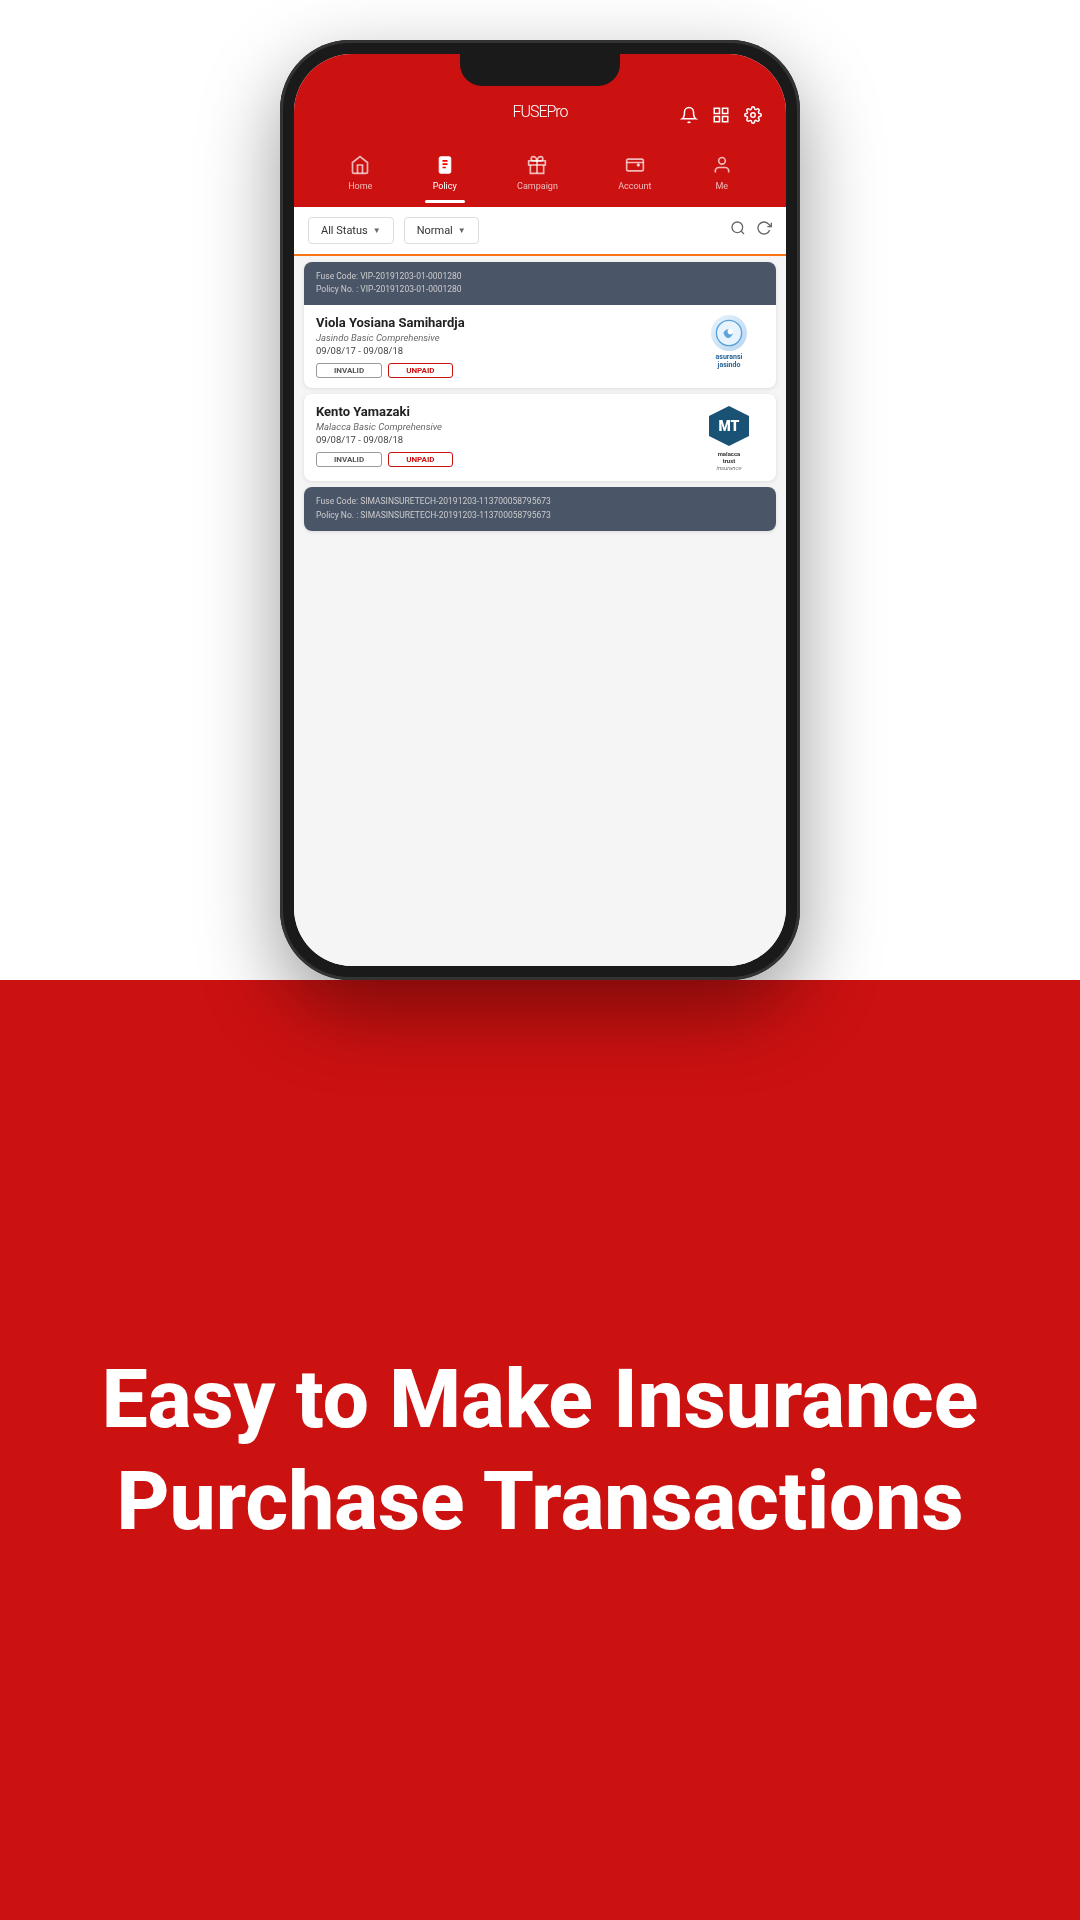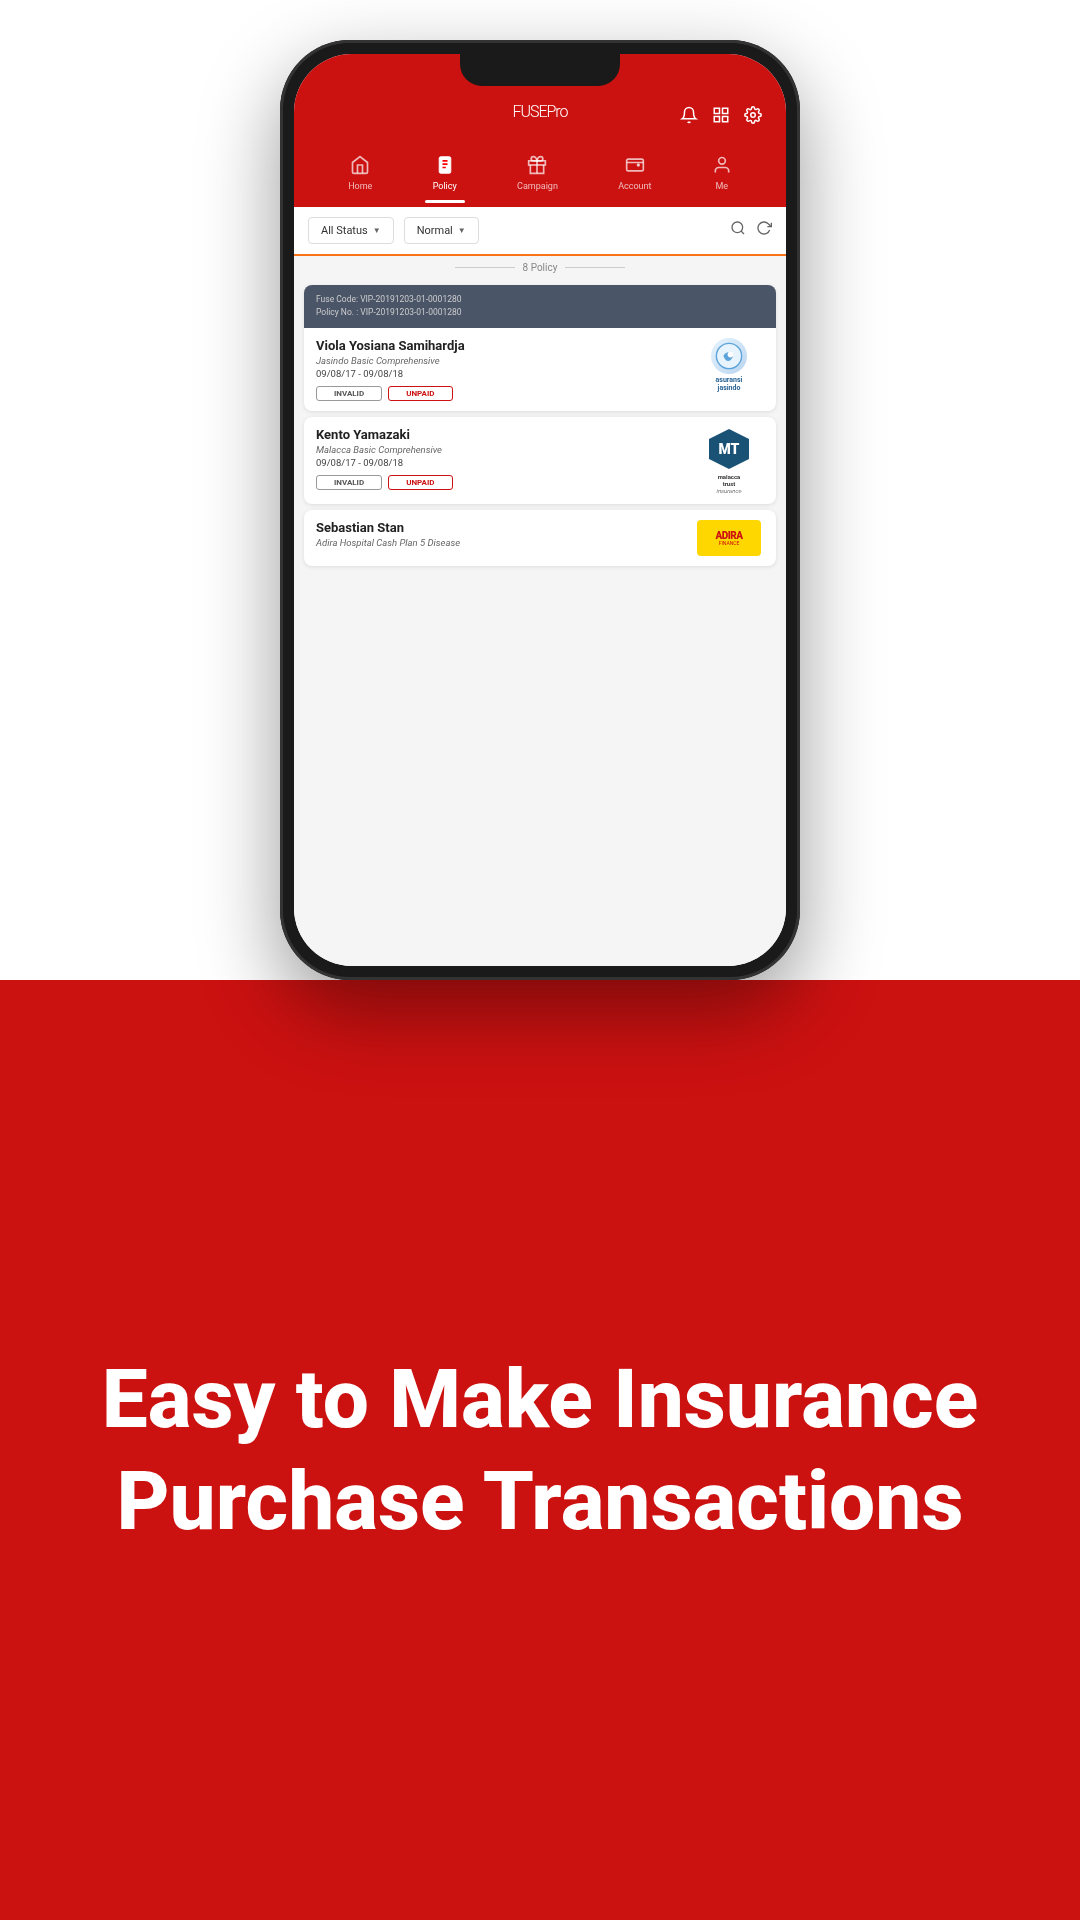--- a/index.html
+++ b/index.html
@@ -514,25 +514,20 @@
               </svg>
             </span>
             <span class="filter-action">
               <svg width="16" height="16" viewBox="0 0 24 24" fill="none" stroke="#666" stroke-width="2">
                 <polyline points="23,4 23,10 17,10"></polyline>
                 <path d="M20.49 15a9 9 0 11-2.12-9.36L23 10"></path>
               </svg>
             </span>
           </div>
 
-          <div class="policy-count">
-            <div class="policy-count-line">
-              <span>8 Policy</span>
-            </div>
-          </div>
 
           <div class="policy-list">
 
             <div class="policy-card">
               <div class="policy-card-header">
                 <div class="policy-card-header-text">Fuse Code: VIP-20191203-01-0001280</div>
                 <div class="policy-card-header-text">Policy No. : VIP-20191203-01-0001280</div>
               </div>
               <div class="policy-card-body">
                 <div class="policy-info">
@@ -578,33 +573,23 @@
                         <text x="22" y="27" text-anchor="middle" fill="white" font-size="14" font-weight="900">MT</text>
                       </svg>
                     </div>
                     <div class="malacca-text">malacca<br>trust<br><span style="font-style:italic;font-weight:300;">insurance</span></div>
                   </div>
                 </div>
               </div>
             </div>
 
             <div class="policy-card">
-              <div class="policy-card-body">
-                <div class="policy-info">
-                  <div class="policy-name">Sebastian Stan</div>
-                  <div class="policy-product">Adira Hospital Cash Plan 5 Disease</div>
-                </div>
-                <div class="policy-logo">
-                  <div class="adira-logo">
-                    <div class="adira-logo-wrap">
-                      <span class="adira-text">ADIRA</span>
-                      <span class="adira-sub">FINANCE</span>
-                    </div>
-                  </div>
-                </div>
+              <div class="policy-card-header">
+                <div class="policy-card-header-text">Fuse Code: SIMASINSURETECH-20191203-113700058795673</div>
+                <div class="policy-card-header-text">Policy No. : SIMASINSURETECH-20191203-113700058795673</div>
               </div>
             </div>
 
           </div>
         </div>
       </div>
     </div>
   </div>
 </div>
 

